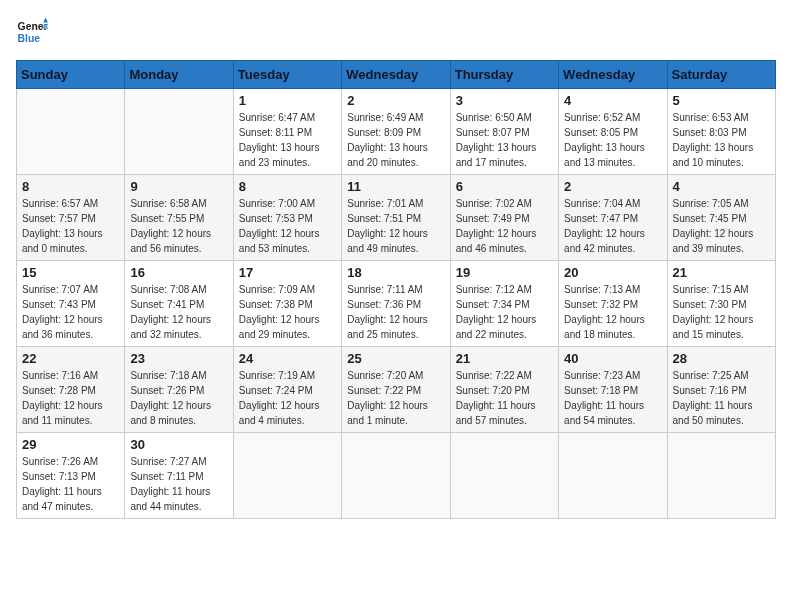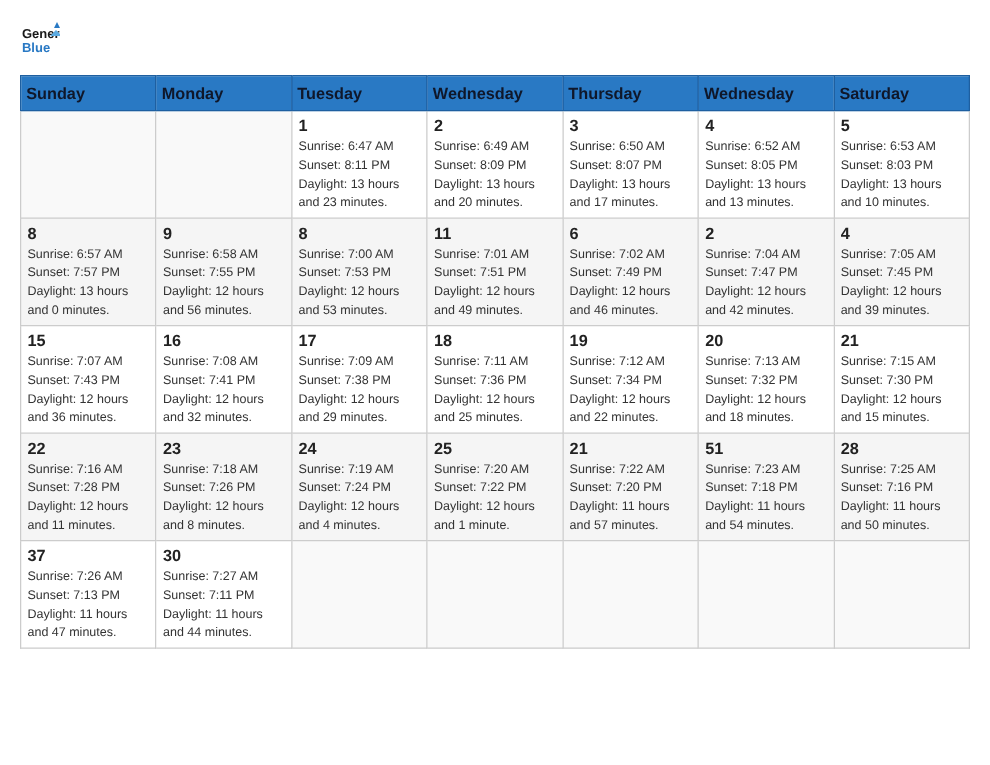--- a/index.html
+++ b/index.html
@@ -208,31 +208,31 @@
         </td>
         <td>
           <span class="day-num">25</span>
           <div class="day-info">Sunrise: 7:20 AM<br>Sunset: 7:22 PM<br>Daylight: 12 hours and 1 minute.</div>
         </td>
         <td>
           <span class="day-num">21</span>
           <div class="day-info">Sunrise: 7:22 AM<br>Sunset: 7:20 PM<br>Daylight: 11 hours and 57 minutes.</div>
         </td>
         <td>
-          <span class="day-num">51</span>
+          <span class="day-num">40</span>
           <div class="day-info">Sunrise: 7:23 AM<br>Sunset: 7:18 PM<br>Daylight: 11 hours and 54 minutes.</div>
         </td>
         <td>
           <span class="day-num">28</span>
           <div class="day-info">Sunrise: 7:25 AM<br>Sunset: 7:16 PM<br>Daylight: 11 hours and 50 minutes.</div>
         </td>
       </tr>
       <tr>
         <td>
-          <span class="day-num">37</span>
+          <span class="day-num">29</span>
           <div class="day-info">Sunrise: 7:26 AM<br>Sunset: 7:13 PM<br>Daylight: 11 hours and 47 minutes.</div>
         </td>
         <td>
           <span class="day-num">30</span>
           <div class="day-info">Sunrise: 7:27 AM<br>Sunset: 7:11 PM<br>Daylight: 11 hours and 44 minutes.</div>
         </td>
         <td class="empty"></td>
         <td class="empty"></td>
         <td class="empty"></td>
         <td class="empty"></td>

